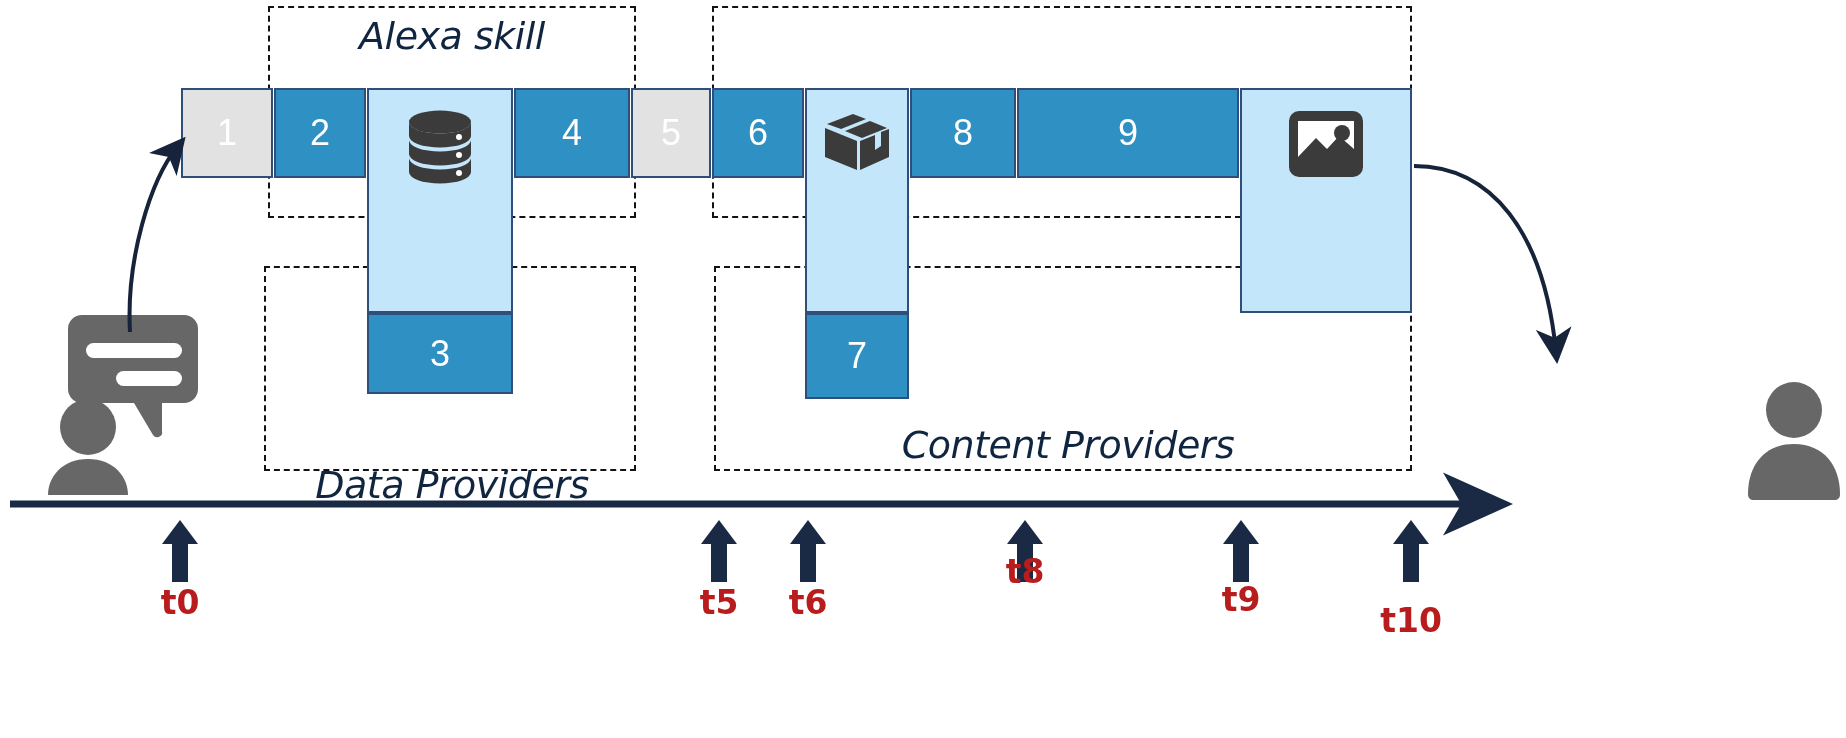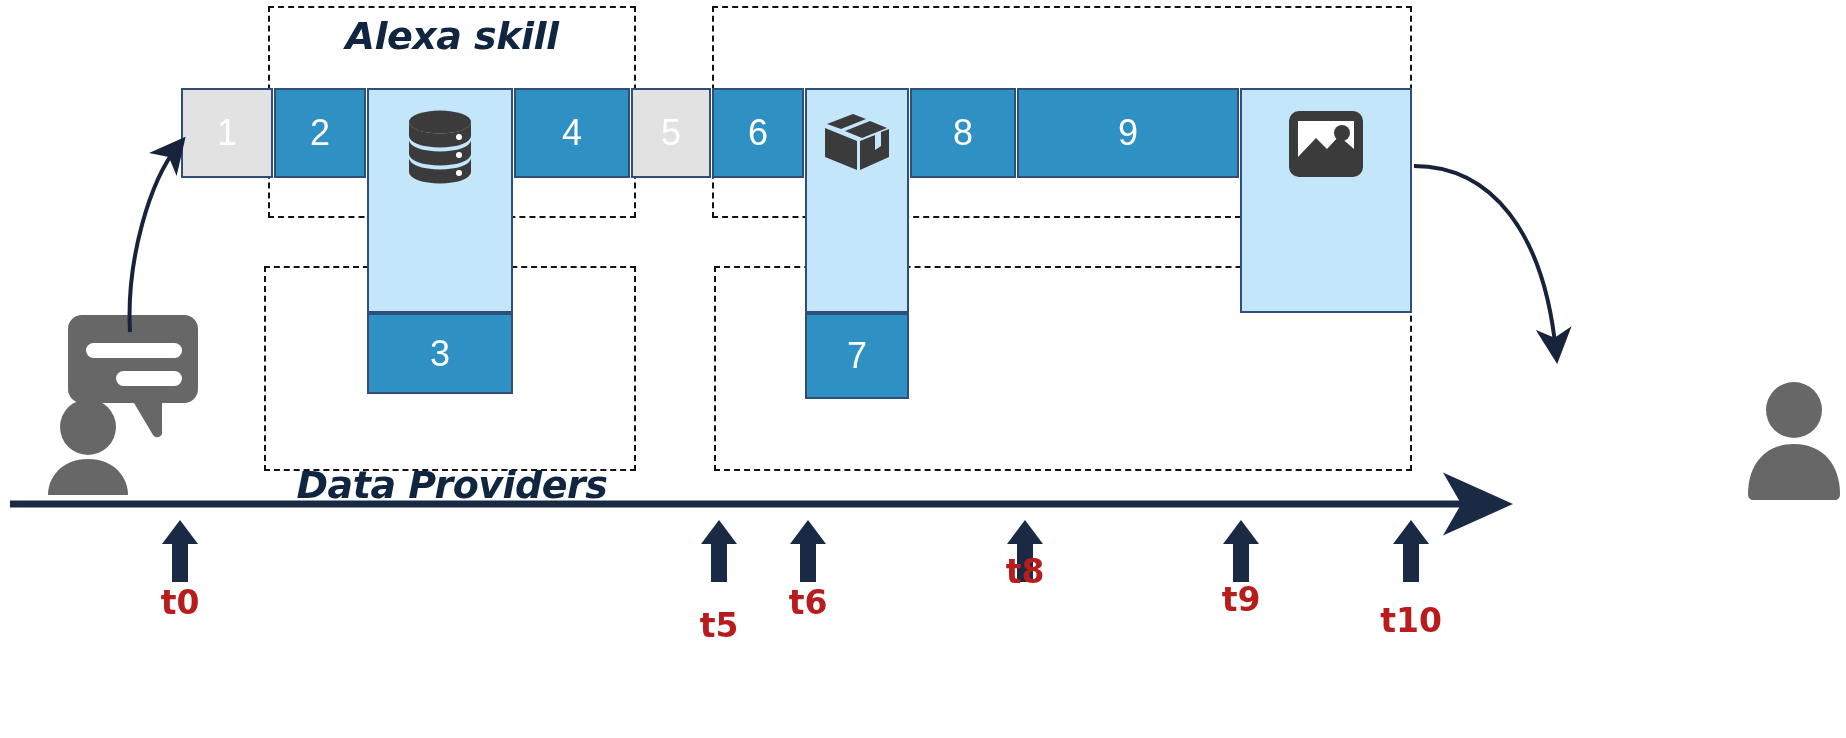--- a/index.html
+++ b/index.html
@@ -21,21 +21,21 @@
   
   .group-box {
     position: absolute;
     border: 2px dashed #111318;
     box-sizing: border-box;
   }
   .group-label {
     position: absolute;
     color: #10253f;
     font-family: "DejaVu Sans", sans-serif;
-    font-weight: bold;
+    font-weight: normal;
     font-style: italic;
     font-size: 38px;
     letter-spacing: -0.5px;
     white-space: nowrap;
     text-align: center;
   }
 
   
   .blk {
     position: absolute;
@@ -85,20 +85,21 @@
 
 <div id="canvas">
 
   <div class="group-box" style="left:268px; top:6px; width:368px; height:212px;"></div>
   <div class="group-box" style="left:712px; top:6px; width:700px; height:212px;"></div>
   <div class="group-box" style="left:264px; top:266px; width:372px; height:205px;"></div>
   <div class="group-box" style="left:714px; top:266px; width:698px; height:205px;"></div>
 
   <div class="group-label" style="left:252px; top:14px; width:400px;">Alexa skill</div>
   <div class="group-label" style="left:252px; top:423px; width:400px;margin-top:40px;">Data Providers</div>
+  <div class="group-label" style="left:868px; top:423px; width:400px;">Content Providers</div>
 
   <div class="blk grey" style="left:181px; top:88px; width:92px; height:90px;">
     <span class="num">1</span>
   </div>
 
   <div class="blk solid" style="left:274px; top:88px; width:92px; height:90px;">
     <span class="num">2</span>
   </div>
 
   <div class="blk light" style="left:367px; top:88px; width:146px; height:225px;"></div>
@@ -231,19 +232,19 @@
     <path d="M22 0 L40 24 H30 V62 H14 V24 H4 Z" fill="#1b2a44"></path>
   </svg>
   <svg class="arrow-svg" style="left:1219px; top:520px;" width="44" height="62" viewBox="0 0 44 62">
     <path d="M22 0 L40 24 H30 V62 H14 V24 H4 Z" fill="#1b2a44"></path>
   </svg>
   <svg class="arrow-svg" style="left:1389px; top:520px;" width="44" height="62" viewBox="0 0 44 62">
     <path d="M22 0 L40 24 H30 V62 H14 V24 H4 Z" fill="#1b2a44"></path>
   </svg>
 
   <div class="tick-label" style="left:180px;  top:583px;">t0</div>
-  <div class="tick-label" style="left:719px;  top:583px;margin-top:23px;">t5</div>
+  <div class="tick-label" style="left:719px;  top:583px;">t5</div>
   <div class="tick-label" style="left:808px;  top:583px;">t6</div>
   <div class="tick-label" style="left:1025px; top:552px;">t8</div>
   <div class="tick-label" style="left:1241px; top:580px;">t9</div>
   <div class="tick-label" style="left:1411px; top:601px;">t10</div>
 
 </div>
 
 </body></html>

